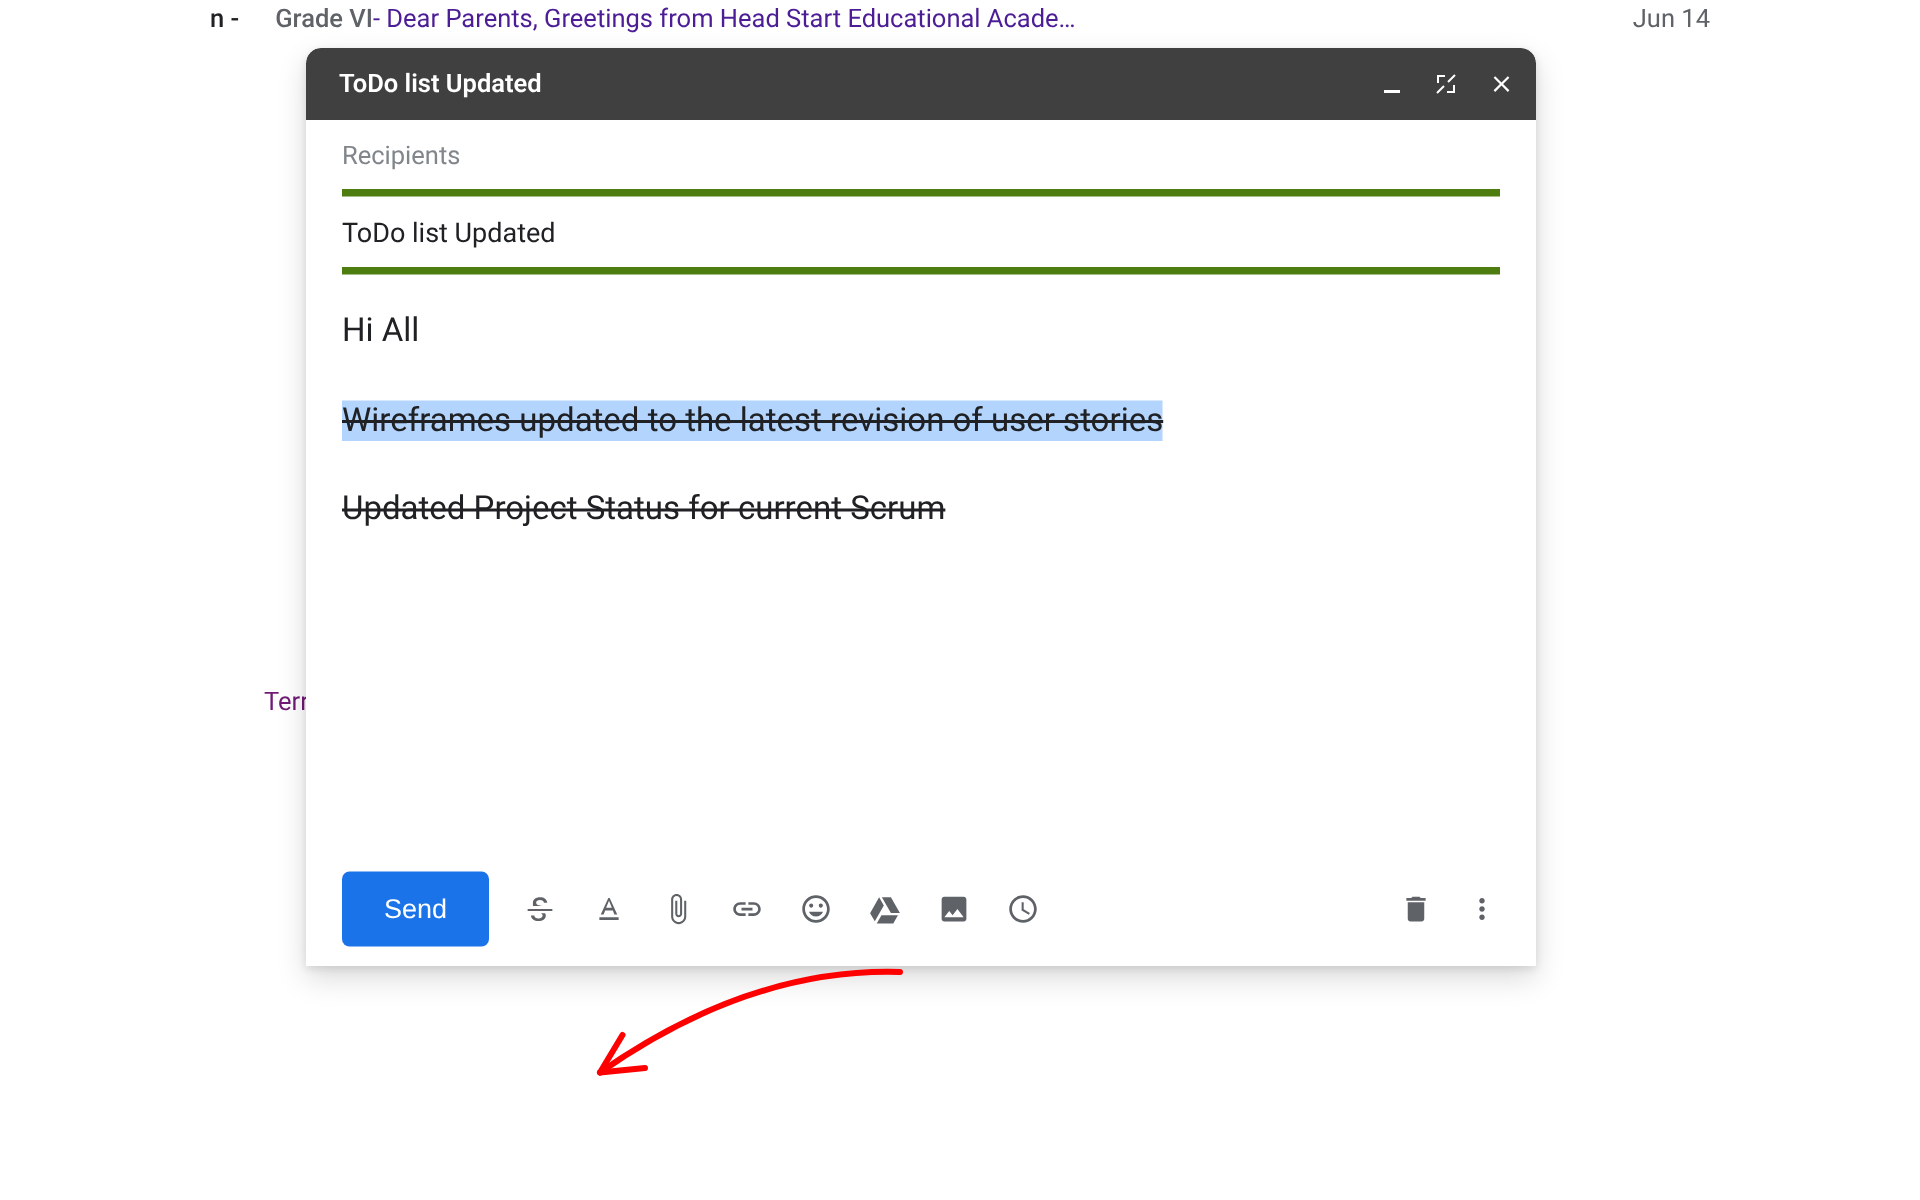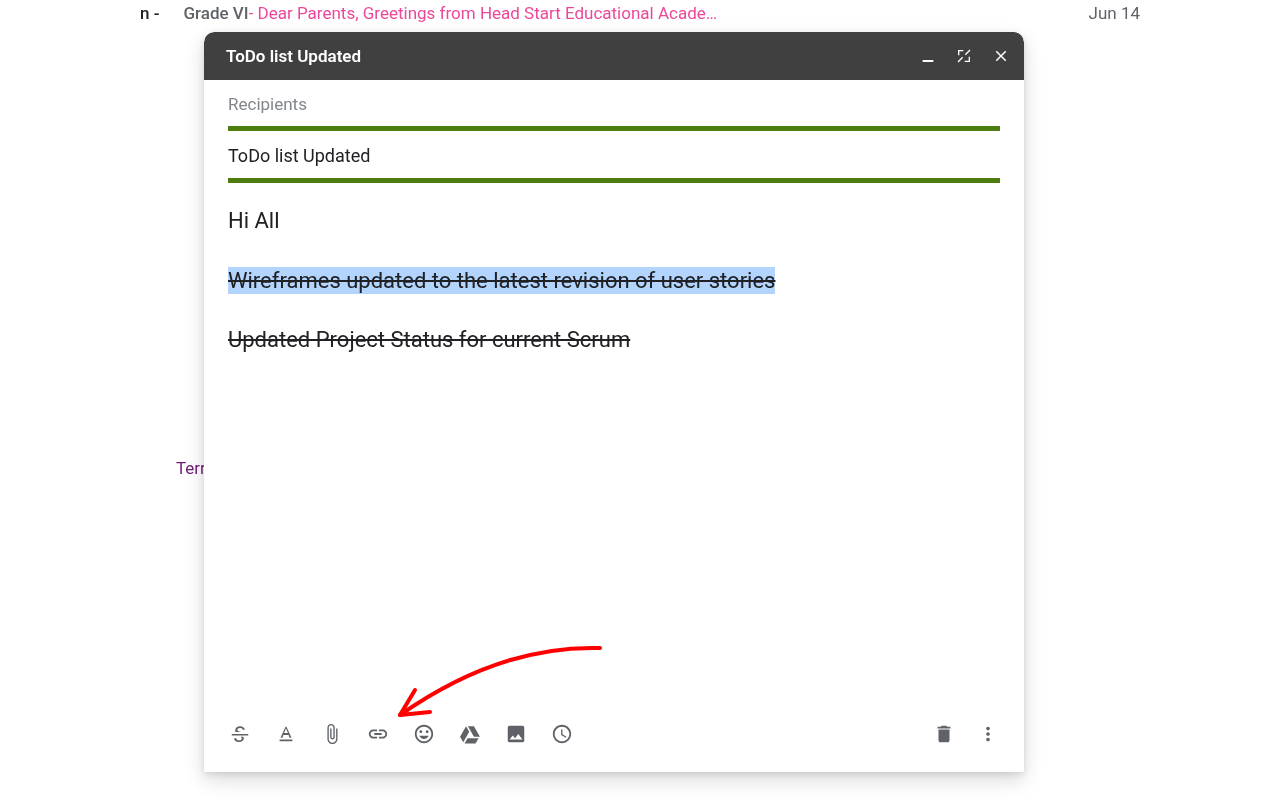--- a/index.html
+++ b/index.html
@@ -22,35 +22,35 @@
       justify-content: space-between;
       align-items: flex-start;
       font-size: 17px;
       color: #5f6368;
       white-space: nowrap;
       overflow: hidden;
     }
     .bg-email-subject { display: flex; gap: 0; overflow: hidden; }
     .bg-email-subject .dark { color: #202124; font-weight: 500; }
     .bg-email-subject .grade { color: #5f6368; font-weight: 500; margin-left: 24px; }
-    .bg-email-subject .preview { color: #ec4899; }
+    .bg-email-subject .preview { color: #4c1d95; }
     .bg-email-date { color: #5f6368; margin-left: 2px; flex-shrink: 0; }
     .bg-terr {
       position: absolute;
       top: 458px;
       left: 176px;
       font-size: 17px;
       color: #701a75;
     }
     .compose-window {
       position: absolute;
       top: 32px;
       left: 204px;
       width: 820px;
-      height: 740px;
+      height: 612px;
       background: #fff;
       border-radius: 10px 10px 0 0;
       box-shadow: 0 8px 20px rgba(0,0,0,0.15), 0 2px 6px rgba(0,0,0,0.1);
       display: flex;
       flex-direction: column;
       overflow: hidden;
     }
     .compose-header {
       background: #404040;
       color: #fff;
@@ -179,20 +179,21 @@
   </div>
 
   <div class="compose-body">
     <div class="body-line">Hi All</div>
     <div class="body-line"><span class="highlight">Wireframes updated to the latest revision of user stories</span></div>
     <div class="body-line"><span class="strike">Updated Project Status for current Scrum </span></div>
   </div>
 
   <div class="compose-toolbar">
     <div class="toolbar-left">
+      <button class="send-button">Send</button>
 
       <div class="ticon">
         <svg width="22" height="22" viewBox="0 0 24 24">
             <path d="M6.85 7.5c0-2.5 2.15-4 5.15-4 3 0 5 1.5 5.3 3.9h-2.4c-.2-1.3-1.3-2-2.9-2-1.7 0-2.8.8-2.8 2 0 .9.6 1.5 2 1.9l2.3.6H6.85V7.5zM21 12v1.5H3V12h18zm-5.3 3c.3.5.5 1 .5 1.7 0 2.6-2.2 4.1-5.3 4.1-3.2 0-5.3-1.6-5.5-4.1h2.4c.2 1.4 1.4 2.2 3.1 2.2 1.8 0 3-.9 3-2.1 0-.7-.3-1.2-1-1.6l-.2-.1h3z"></path>
           </svg>
       </div>
 
       <div class="ticon">
         <svg width="22" height="22" viewBox="0 0 24 24">
             <path d="M5 18h14v2H5v-2zm7.5-14h-1L6 16h2.1l1.1-3h5.6l1.1 3H18L12.5 4zm-2.6 7L12 5.98 14.1 11H9.9z"></path>

